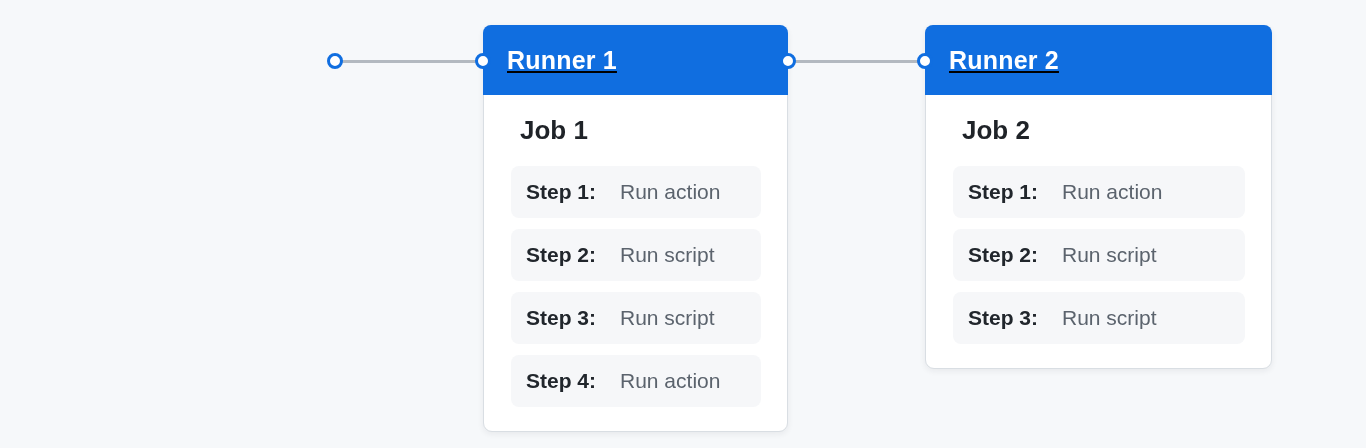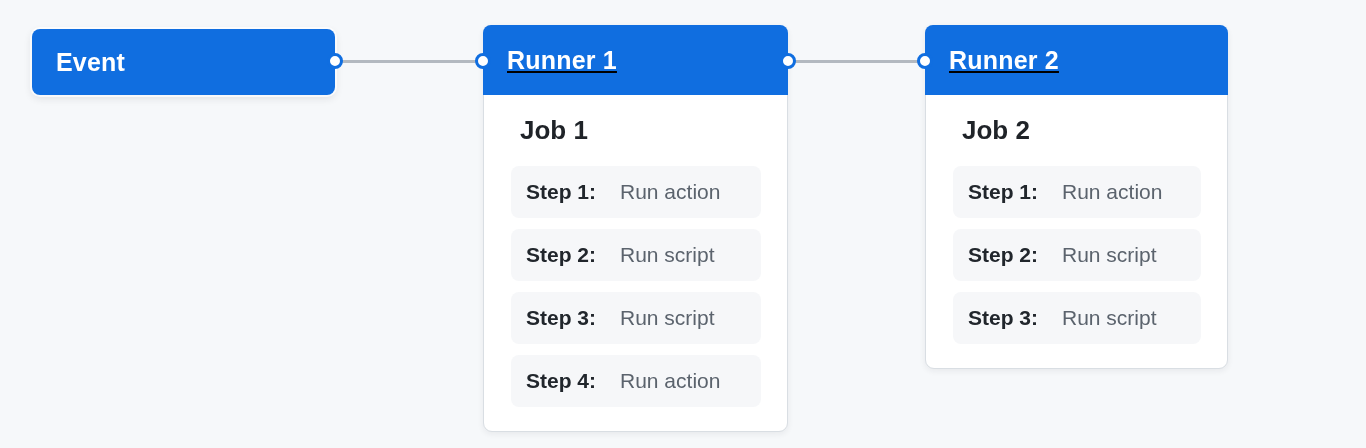--- a/index.html
+++ b/index.html
@@ -67,21 +67,21 @@
   .runner-card {
     position: absolute;
     top: 25px;
     background: #ffffff;
     border: 1px solid #d9dee3;
     border-radius: 9px;
     box-shadow: 0 2px 6px rgba(31,35,40,0.07);
     box-sizing: border-box;
   }
   .runner-card-1 { left: 483px; width: 305px; }
-  .runner-card-2 { left: 925px; width: 303px; }
+  .runner-card-2 { left: 925px; width: 347px; }
 
   .runner-header {
     height: 70px;
     margin: -1px -1px 0 -1px;
     background: #106ee0;
     border-radius: 8px 8px 0 0;
     display: flex;
     align-items: center;
     text-decoration: underline;
   }
@@ -117,23 +117,20 @@
     font-size: 21px;
     color: #5b636d;
     margin-left: 24px;
   }
 </style>
 </head>
 <body>
 
 <div class="canvas">
 
-  <div class="event-node">
-    <span class="node-label">Event</span>
-  </div>
 
   <div class="connector-line line-1"></div>
   <div class="connector-dot dot-1"></div>
   <div class="connector-dot dot-2"></div>
 
   <div class="connector-line line-2"></div>
   <div class="connector-dot dot-3"></div>
   <div class="connector-dot dot-4"></div>
 
   <div class="runner-card runner-card-1">

